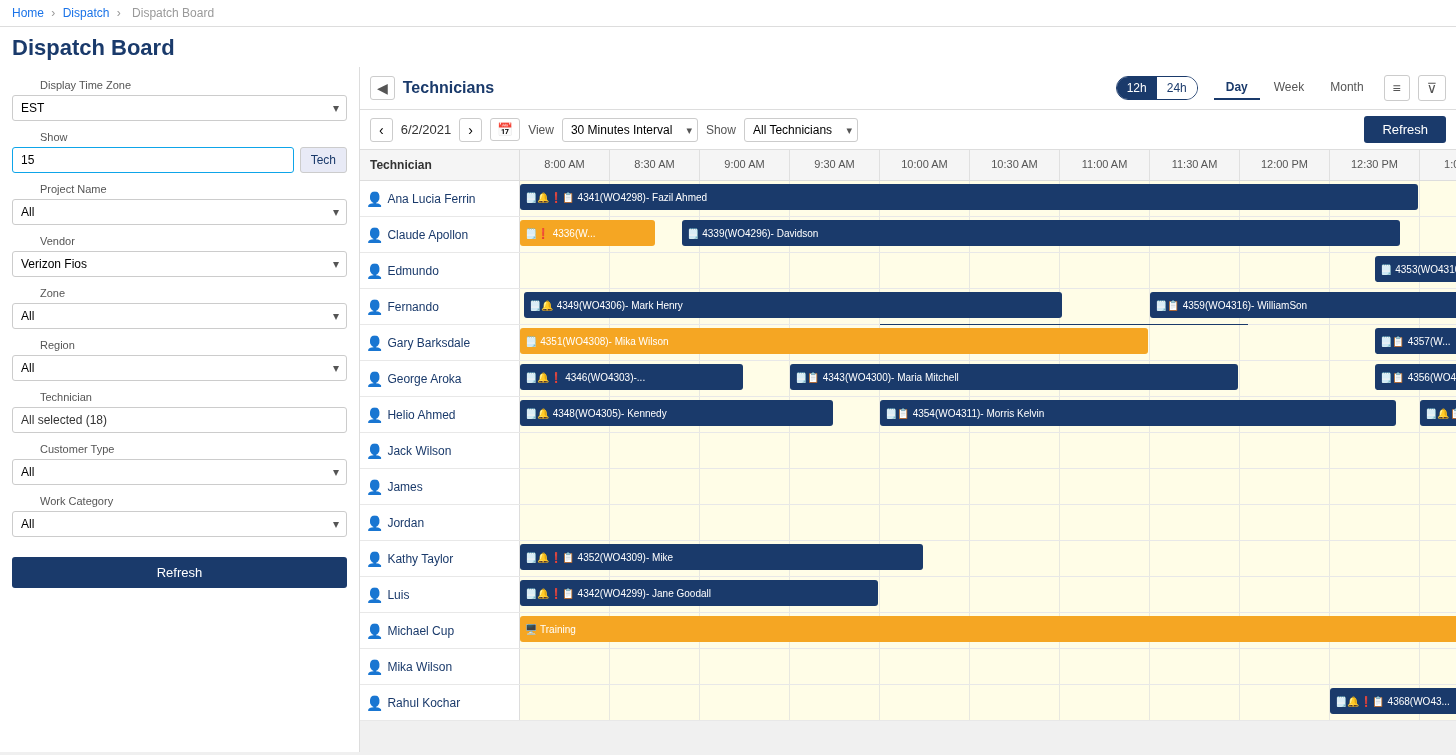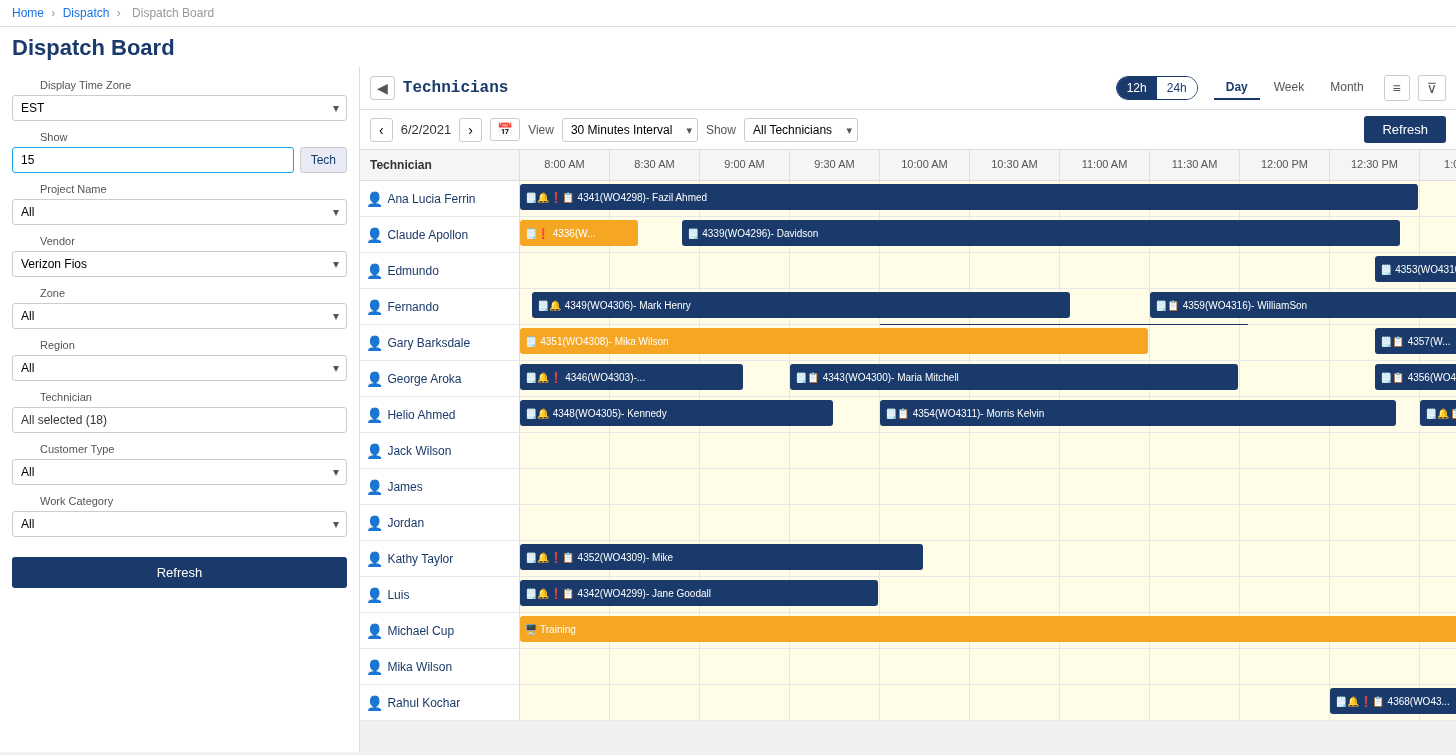--- a/index.html
+++ b/index.html
@@ -27,21 +27,21 @@
     .show-input { flex: 1; padding: 5px 8px; border: 1px solid #0ea5e9; border-radius: 3px; font-size: 12px; }
     .tech-badge { padding: 5px 10px; background: #e8eaf6; border: 1px solid #ccc; border-radius: 3px; color: #1a3a6b; font-size: 12px; }
     .refresh-btn { width: 100%; padding: 8px; background: #1a3a6b; color: #fff; border: none; border-radius: 3px; cursor: pointer; font-size: 13px; margin-top: 10px; }
     .technician-field { padding: 5px 8px; border: 1px solid #ccc; border-radius: 3px; font-size: 12px; background: #fff; }
 
     
     .right-panel { flex: 1; display: flex; flex-direction: column; overflow: hidden; }
 
     
     .board-header { display: flex; align-items: center; padding: 8px 10px; background: #fff; border-bottom: 1px solid #ddd; gap: 8px; }
-    .board-title { font-size: 16px; font-weight: 600; color: #1a3a6b; margin-right: 8px; font-family: Liberation Mono, monospace; }
+    .board-title { font-size: 16px; font-weight: 600; color: #1a3a6b; margin-right: 8px; }
     .toggle-sidebar-btn { background: none; border: 1px solid #ccc; border-radius: 3px; padding: 3px 6px; cursor: pointer; font-size: 14px; color: #555; }
     .time-toggle { display: flex; border: 1px solid #1a3a6b; border-radius: 12px; overflow: hidden; margin-left: auto; }
     .time-btn { padding: 4px 10px; font-size: 12px; cursor: pointer; border: none; background: #fff; color: #1a3a6b; }
     .time-btn.active { background: #1a3a6b; color: #fff; }
     .view-tabs { display: flex; gap: 2px; margin-left: 8px; }
     .view-tab { padding: 4px 12px; font-size: 12px; cursor: pointer; border: none; background: none; color: #555; border-bottom: 2px solid transparent; }
     .view-tab.active { color: #1a3a6b; border-bottom: 2px solid #1a3a6b; font-weight: 600; }
     .icon-btn { background: none; border: 1px solid #ccc; border-radius: 3px; padding: 4px 8px; cursor: pointer; font-size: 14px; color: #555; }
 
     
@@ -270,21 +270,21 @@
                 <div class="time-cell"></div>
                 <div class="time-cell"></div>
                 <div class="time-cell"></div>
                 <div class="time-cell"></div>
                 <div class="time-cell"></div>
                 <div class="time-cell"></div>
                 <div class="time-cell"></div>
                 <div class="time-cell"></div>
                 <div class="time-cell"></div>
                 <div class="events-layer">
-                  <div class="event-block event-orange" style="left: 0px; width: 118px;">🗒️❗ 4336(W...</div>
+                  <div class="event-block event-orange" style="left: 0px; width: 135px;">🗒️❗ 4336(W...</div>
                   <div class="event-block event-dark" style="left: 162px; width: 718px;">🗒️ 4339(WO4296)- Davidson</div>
                 </div>
               </div>
             </div>
             <div class="tech-row">
               <div class="tech-name-cell">
                 <span class="tech-icon">👤</span>
                 <span>Edmundo</span>
               </div>
               <div class="time-slots-row" style="width: 990px;">
@@ -316,21 +316,21 @@
                 <div class="time-cell"></div>
                 <div class="time-cell"></div>
                 <div class="time-cell"></div>
                 <div class="time-cell"></div>
                 <div class="time-cell"></div>
                 <div class="time-cell"></div>
                 <div class="time-cell"></div>
                 <div class="time-cell"></div>
                 <div class="time-cell"></div>
                 <div class="events-layer">
-                  <div class="event-block event-dark" style="left: 12px; width: 538px;">🗒️🔔 4349(WO4306)- Mark Henry</div>
+                  <div class="event-block event-dark" style="left: 4px; width: 538px;">🗒️🔔 4349(WO4306)- Mark Henry</div>
                   <div class="event-block event-dark" style="left: 630px; width: 628px;">🗒️📋 4359(WO4316)- WilliamSon</div>
                 </div>
               </div>
             </div>
             <div class="tech-row">
               <div class="tech-name-cell">
                 <span class="tech-icon">👤</span>
                 <span>Gary Barksdale</span>
               </div>
               <div class="time-slots-row" style="width: 990px;">

